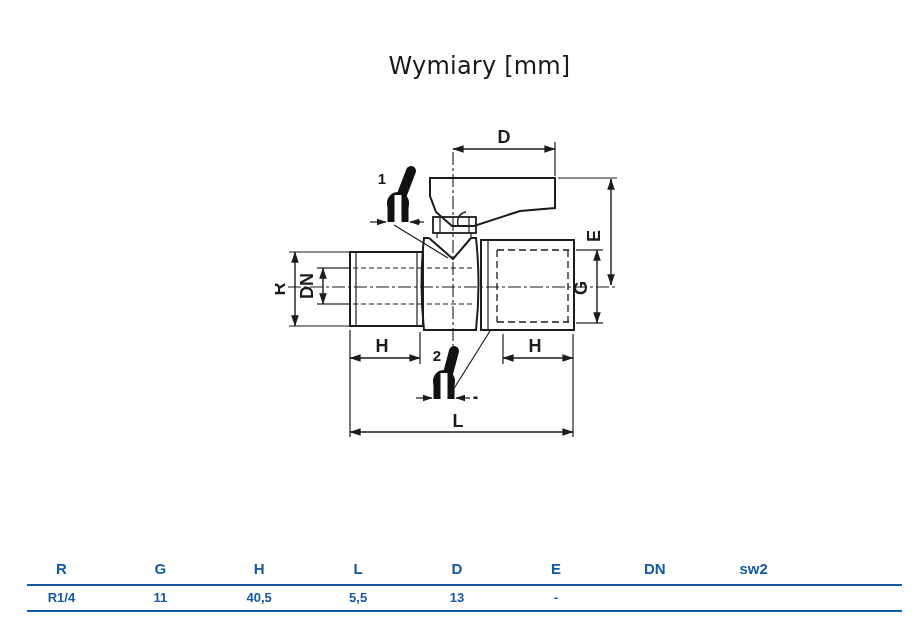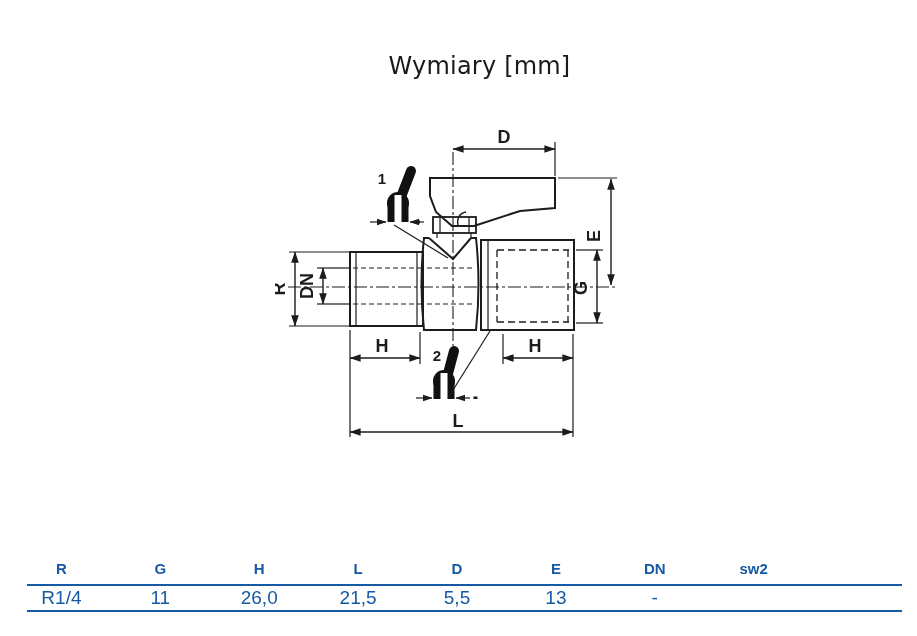--- a/index.html
+++ b/index.html
@@ -17,21 +17,21 @@
   svg text{
     font-family:"Liberation Sans",sans-serif;font-weight:700;
     fill:#1c1c1c;
   }
   svg .dimlbl{font-size:18px;}
   svg .poslbl{font-size:15px;}
   
   .dim-table{position:absolute;left:12px;top:553px;width:890px;color:#1659a4;}
   .trow{display:grid;grid-template-columns:repeat(9,1fr);}
   .trow.thead{height:31px;line-height:31px;font-weight:700;font-size:15px;}
-  .trow.tvals{height:24px;line-height:24px;font-weight:400;font-size:19px;}
+  .trow.tvals{height:24px;line-height:24px;font-weight:700;font-size:13px;}
   .tcell{text-align:center;white-space:nowrap;}
   .rule{height:2px;background:#1659a4;margin-left:15px;}
 </style>
 </head>
 <body>
 
 <div class="page-title">Wymiary [mm]</div>
 
 <div class="drawing-wrap">
 <svg width="350" height="320" viewBox="275 125 350 320" xmlns="http://www.w3.org/2000/svg">
@@ -176,20 +176,19 @@
     <div class="tcell">L</div>
     <div class="tcell">D</div>
     <div class="tcell">E</div>
     <div class="tcell">DN</div>
     <div class="tcell">sw2</div>
   </div>
   <div class="rule"></div>
   <div class="trow tvals">
     <div class="tcell">R1/4</div>
     <div class="tcell">11</div>
-    <div class="tcell">26,0</div>
-    <div class="tcell">21,5</div>
+    <div class="tcell">40,5</div>
     <div class="tcell">5,5</div>
     <div class="tcell">13</div>
     <div class="tcell">-</div>
   </div>
   <div class="rule"></div>
 </div>
 
 </body></html>

